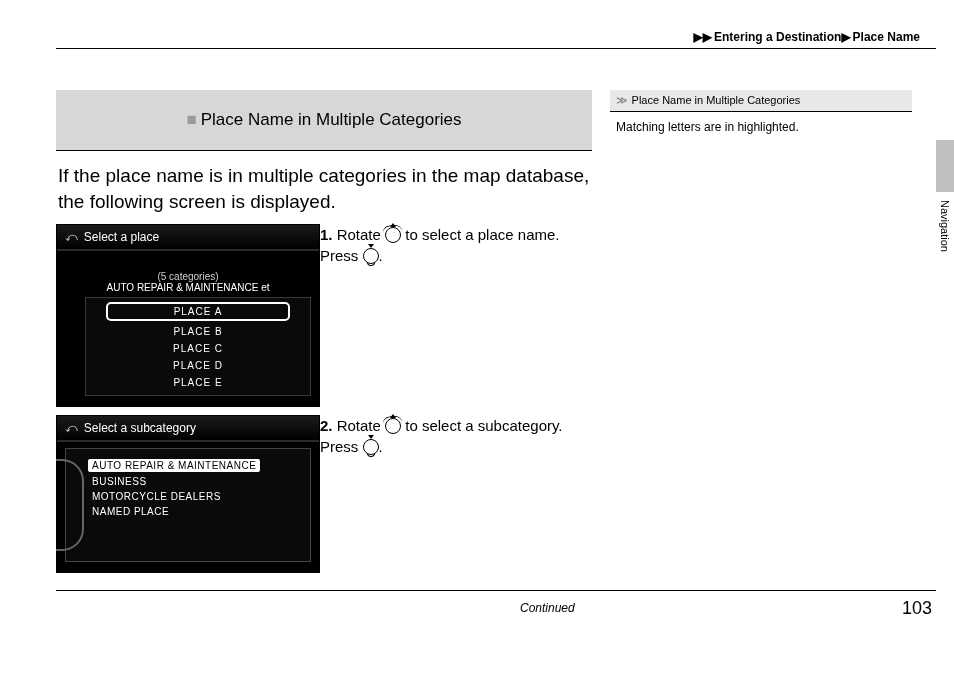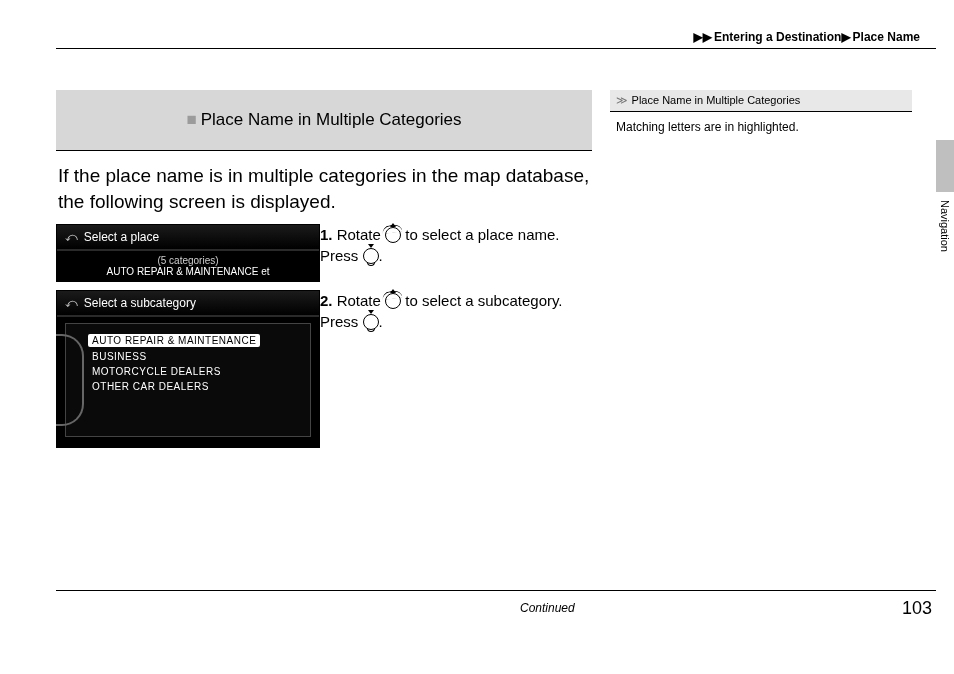--- a/index.html
+++ b/index.html
@@ -8,21 +8,21 @@
   .breadcrumb .tri{display:inline-block;margin-right:2px;}
   .hr{position:absolute;top:48px;left:56px;right:18px;border-top:1px solid #000;}
   .main{position:absolute;top:90px;left:56px;width:536px;}
   .heading{background:#d7d7d7;padding:20px 8px;border-bottom:1px solid #000;font-size:17px;text-align:center;}
   .heading .sq{color:#9b9b9b;margin-right:4px;}
   .intro{font-size:19px;margin:12px 2px 10px 2px;line-height:1.35;}
   .row{display:flex;align-items:flex-start;margin-bottom:8px;}
   .shot{width:262px;flex:0 0 262px;background:#000;border:1px solid #000;}
   .shot .title{background:linear-gradient(#1b1b1b,#000);color:#fff;font-size:12px;padding:5px 8px;border-bottom:2px solid #2a2a2a;}
   .shot .title .back{color:#ccc;margin-right:6px;font-size:12px;}
-  .shot .sub{color:#cfcfcf;font-size:10px;text-align:center;padding-top:4px;}
+  .shot .sub{color:#cfcfcf;font-size:10px;text-align:center;padding-top:20px;}
   .shot .cat{color:#fff;font-size:10px;text-align:center;padding-bottom:4px;}
   .listbox{margin:0 8px 10px 28px;border:1px solid #3a3a3a;background:#0a0a0a;padding:4px 0;}
   .li{color:#fff;font-size:10px;text-align:center;padding:3px 0;letter-spacing:1px;}
   .li.sel{margin:0 20px 2px 20px;border:2px solid #fff;border-radius:5px;padding:2px 0;}
   .catbox{position:relative;margin:6px 8px 10px 8px;border:1px solid #444;background:#0a0a0a;padding:6px 6px 6px 22px;min-height:100px;}
   .catbox .arc{position:absolute;left:-10px;top:10px;bottom:10px;width:26px;border:2px solid #666;border-left:none;border-radius:0 22px 22px 0;}
   .ci{color:#fff;font-size:10px;padding:2px 4px;letter-spacing:.5px;}
   .ci.sel{background:#fff;color:#000;border-radius:2px;padding:1px 4px;margin-bottom:2px;display:inline-block;}
   .step{font-size:15px;line-height:1.4;}
   .step .num{font-weight:bold;}
@@ -53,36 +53,43 @@
 
   <div class="main">
     <div class="heading"><span class="sq">■</span><span>Place Name in Multiple Categories</span></div>
     <div class="intro">If the place name is in multiple categories in the map database, the following screen is displayed.</div>
 
     <div class="row">
       <div class="shot">
         <div class="title"><span class="back">⤺</span><span>Select a place</span></div>
         <div class="sub">(5 categories)</div>
         <div class="cat">AUTO REPAIR &amp; MAINTENANCE et</div>
+        <div class="listbox">
+          <div class="li sel">PLACE A</div>
+          <div class="li">PLACE B</div>
+          <div class="li">PLACE C</div>
+          <div class="li">PLACE D</div>
+          <div class="li">PLACE E</div>
+        </div>
       </div>
       <div class="step">
         <span class="num">1.</span>
         <span>Rotate </span><span class="dial"></span><span> to select a place name. Press </span><span class="push"></span><span>.</span>
       </div>
     </div>
 
     <div class="row">
       <div class="shot">
         <div class="title"><span class="back">⤺</span><span>Select a subcategory</span></div>
         <div class="catbox">
           <div class="arc"></div>
           <div><span class="ci sel">AUTO REPAIR &amp; MAINTENANCE</span></div>
           <div class="ci">BUSINESS</div>
           <div class="ci">MOTORCYCLE DEALERS</div>
-          <div class="ci">OTHER CAR DEALERS</div>
+          <div class="ci">NAMED PLACE</div>
         </div>
       </div>
       <div class="step">
         <span class="num">2.</span>
         <span>Rotate </span><span class="dial"></span><span> to select a subcategory. Press </span><span class="push"></span><span>.</span>
       </div>
     </div>
   </div>
 
   <div class="sidecol">

